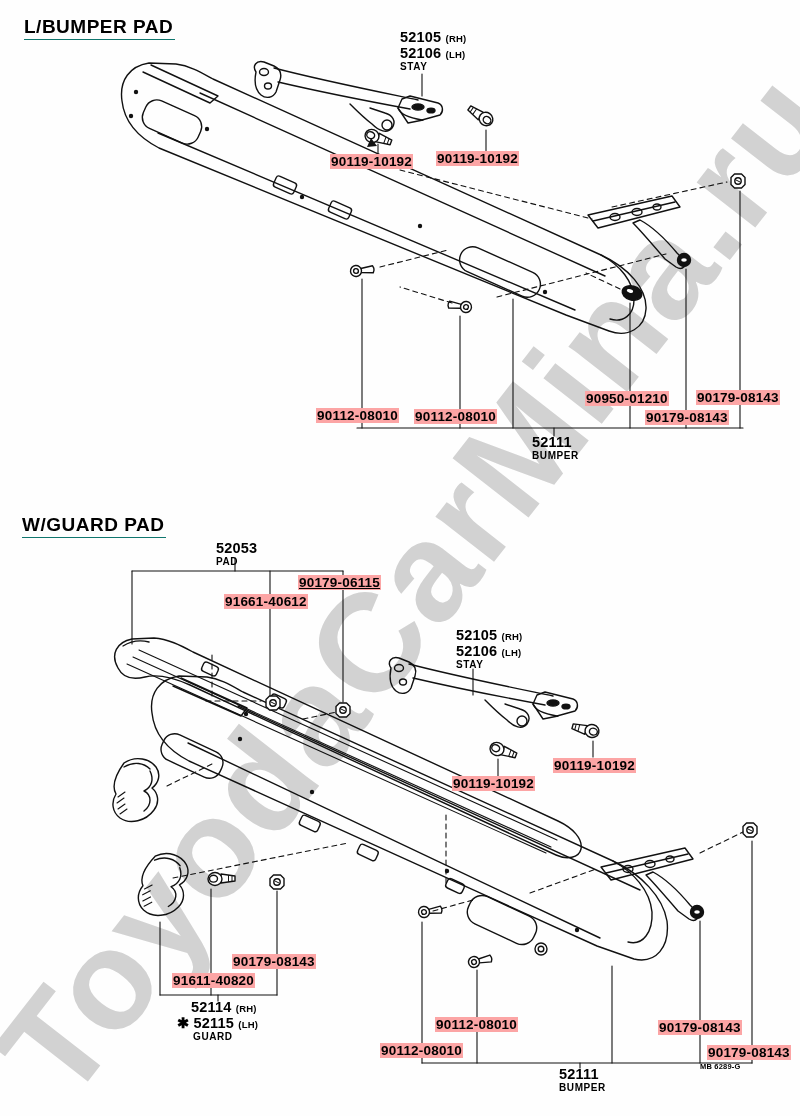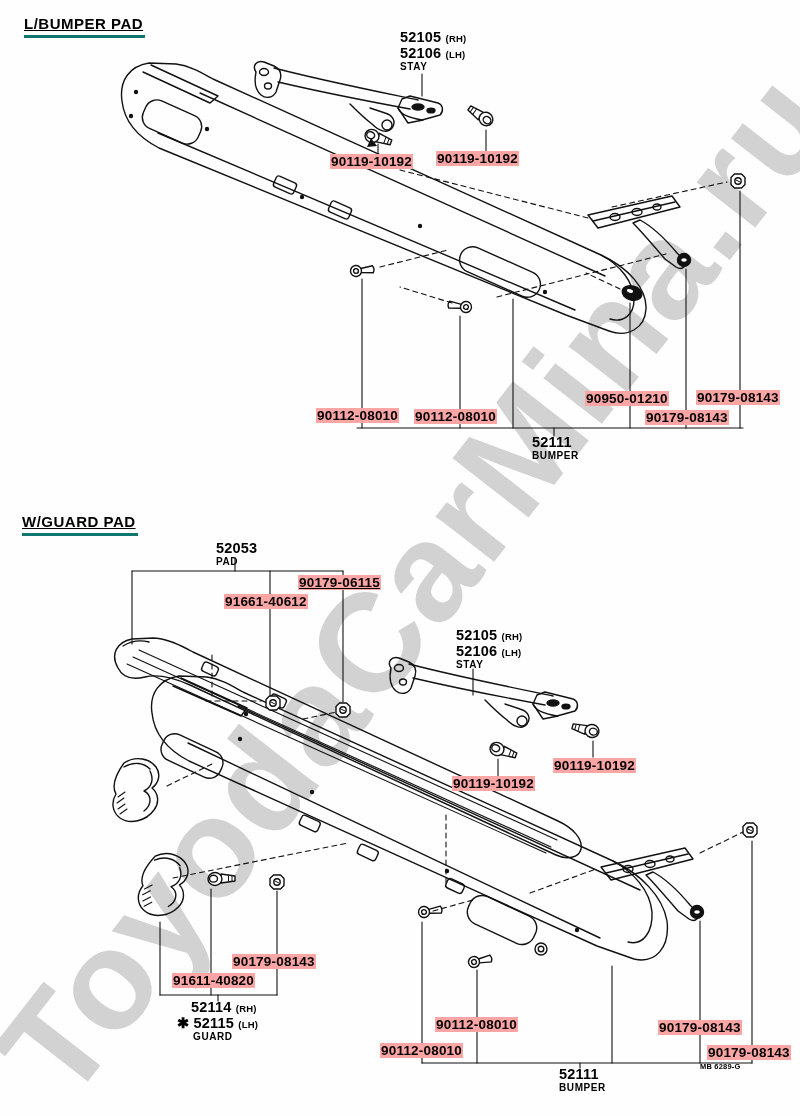--- a/index.html
+++ b/index.html
@@ -5,21 +5,21 @@
   html,body{margin:0;padding:0;background:#fff;}
   #page{position:relative;width:800px;height:1116px;background:#fefefe;overflow:hidden;
         font-family:"Liberation Sans",sans-serif;}
   .watermark{position:absolute;left:-245px;top:505px;width:1320px;height:160px;line-height:160px;
         text-align:center;font-size:140px;font-weight:bold;color:#d2d2d2;letter-spacing:2px;
         transform:rotate(-52deg);white-space:nowrap;user-select:none;}
   svg.art{position:absolute;left:0;top:0;}
   .lbl{position:absolute;font-weight:bold;font-size:13.5px;line-height:1.12;letter-spacing:.2px;
         color:#000;background:#fca5a5;padding:0 1px;white-space:nowrap;}
   .nobg{background:transparent;}
-  .h{font-size:15px;letter-spacing:.5px;border-bottom:3px solid #0f766e;padding:0 2px 2px 0;background:transparent;text-decoration:underline;}
+  .h{font-size:19px;letter-spacing:.5px;border-bottom:1px solid #0f766e;padding:0 2px 2px 0;background:transparent;}
   .stack{display:flex;flex-direction:column;}
   .big{font-size:14.5px;}
   .cap{font-size:10px;letter-spacing:.6px;}
   .side{font-size:9.5px;}
   .tiny{font-size:7.5px;letter-spacing:.2px;}
   .foot{font-size:14.5px;border-bottom:2.5px solid #000;padding:0 3px 2px 0;background:transparent;letter-spacing:.3px;}
 </style>
 </head>
 <body>
 

